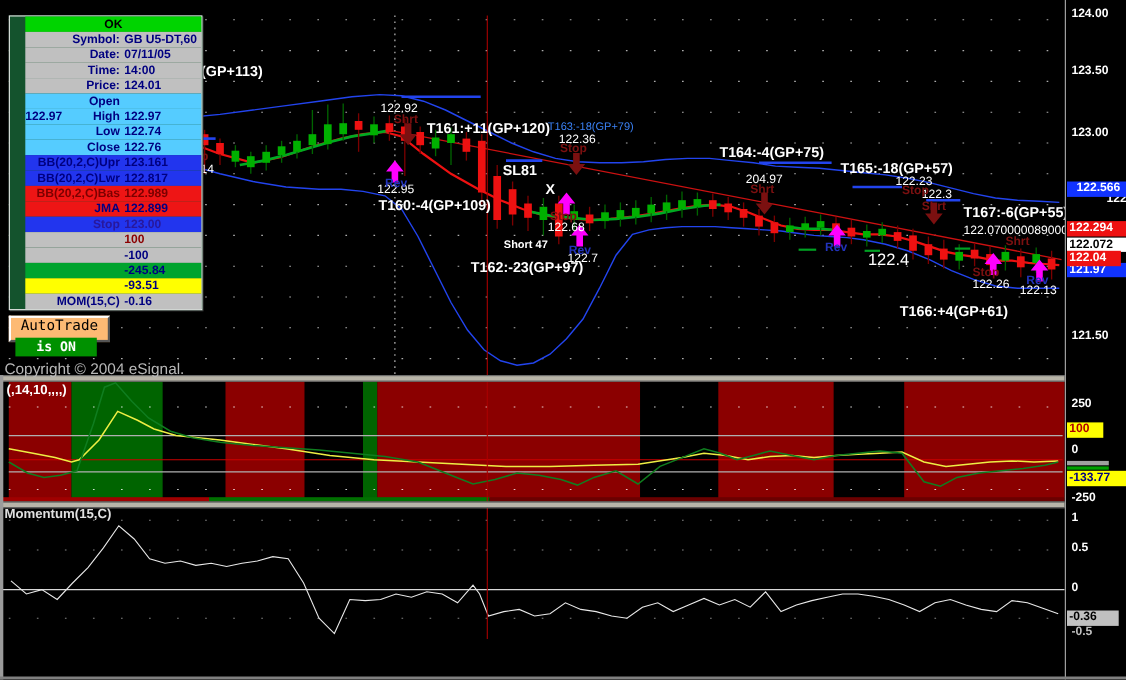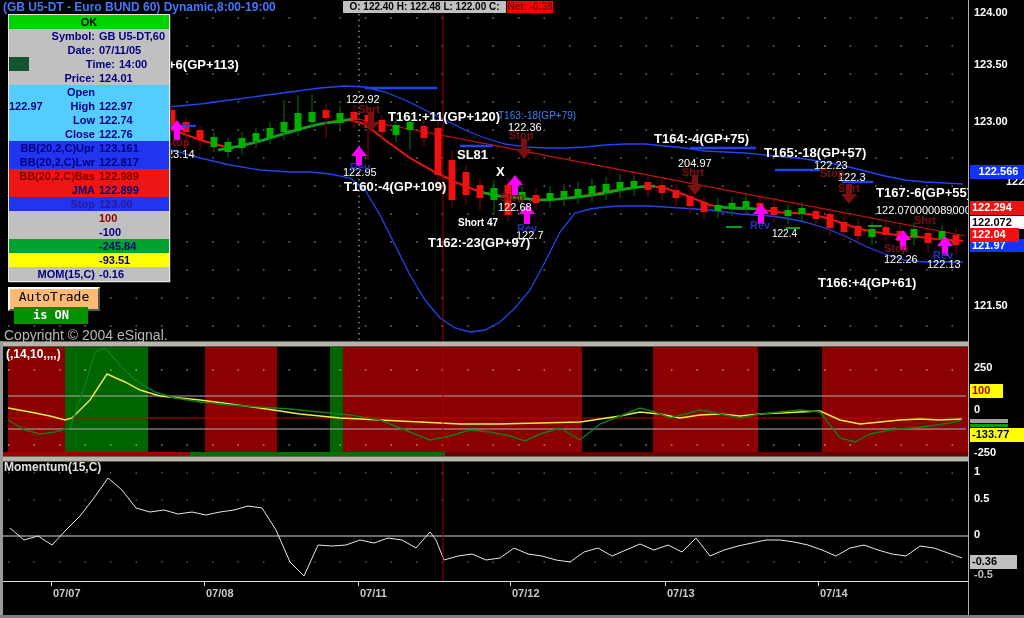--- a/index.html
+++ b/index.html
@@ -7,21 +7,21 @@
        font-family:"Liberation Sans",sans-serif;}
   .abs{position:absolute;}
   .txt{position:absolute;white-space:nowrap;line-height:1.05;}
   #titlebar{position:absolute;left:0;top:0;width:1024px;height:14px;background:#000;}
   #title{position:absolute;left:3px;top:0px;color:#4477ff;font-weight:bold;font-size:12px;white-space:nowrap;}
   #ohlcbadge{position:absolute;left:343px;top:1px;width:163px;height:12px;background:#c0c0c0;color:#000;
              font-size:10px;font-weight:bold;text-align:center;line-height:12px;}
   #netbadge{position:absolute;left:507px;top:1px;width:46px;height:12px;background:#f00;color:#7b0000;
             font-size:10px;font-weight:bold;text-align:center;line-height:12px;}
   #tooltip{position:absolute;left:8px;top:14px;width:160px;background:#14532d;border:1px solid #e8e8e8;
-           box-shadow:1px 1px 0 #3a3a3a;z-index:30;}
+           box-shadow:1px 1px 0 #3a3a3a;z-index:30;padding-left:14px;}
   .dwrow{display:flex;height:14px;font-size:11px;font-weight:bold;line-height:14px;}
   .dwl{width:86px;text-align:right;padding-right:4px;}
   .dwv{flex:1;text-align:left;}
   .dwc{width:100%;text-align:center;}
   #autotrade{position:absolute;left:8px;top:287px;width:88px;height:20px;background:#fdba74;
              border-top:2px solid #fff;border-left:2px solid #fff;border-right:2px solid #555;border-bottom:2px solid #555;
              font-family:"DejaVu Sans Mono",monospace;font-size:13px;color:#000;text-align:center;line-height:16px;z-index:30;}
   #ison{position:absolute;left:14px;top:307px;width:74px;height:17px;background:#009100;color:#fff;
         font-family:"DejaVu Sans Mono",monospace;font-weight:bold;font-size:12px;text-align:center;line-height:17px;z-index:30;}
   #copyright{position:absolute;left:4px;top:327px;color:#b8b8b8;font-size:14px;z-index:30;}
@@ -34,25 +34,20 @@
   .dlabel{position:absolute;top:5px;color:#c8c8c8;font-weight:bold;font-size:11px;}
   #frameL{position:absolute;left:0;top:341px;width:3px;height:277px;background:#9b9b9b;z-index:40;}
   #frameB{position:absolute;left:0;top:615px;width:1024px;height:3px;background:#808080;z-index:40;}
   .divider{position:absolute;left:0;width:968px;height:4px;background:#b8b4a8;border-top:1px solid #666;border-bottom:1px solid #555;z-index:22;}
 </style>
 </head>
 <body>
 
 <div id="app">
 
-  <div id="titlebar">
-    <span id="title">(GB U5-DT - Euro BUND 60) Dynamic,8:00-19:00</span>
-    <span id="ohlcbadge">O: 122.40   H: 122.48   L: 122.00   C: 122.04</span>
-    <span id="netbadge">Net: -0.38</span>
-  </div>
 
   <svg id="svg-main" width="968" height="345" style="top:0;left:0;z-index:5;">
       <line x1="8" y1="18" x2="966" y2="18" stroke="#cccccc" stroke-width="1" stroke-dasharray="1.5 24" opacity="0.85"></line>
       <line x1="8" y1="46" x2="966" y2="46" stroke="#cccccc" stroke-width="1" stroke-dasharray="1.5 24" opacity="0.85"></line>
       <line x1="8" y1="74" x2="966" y2="74" stroke="#cccccc" stroke-width="1" stroke-dasharray="1.5 24" opacity="0.85"></line>
       <line x1="8" y1="102" x2="966" y2="102" stroke="#cccccc" stroke-width="1" stroke-dasharray="1.5 24" opacity="0.85"></line>
       <line x1="8" y1="130" x2="966" y2="130" stroke="#cccccc" stroke-width="1" stroke-dasharray="1.5 24" opacity="0.85"></line>
       <line x1="8" y1="158" x2="966" y2="158" stroke="#cccccc" stroke-width="1" stroke-dasharray="1.5 24" opacity="0.85"></line>
       <line x1="8" y1="186" x2="966" y2="186" stroke="#cccccc" stroke-width="1" stroke-dasharray="1.5 24" opacity="0.85"></line>
       <line x1="8" y1="214" x2="966" y2="214" stroke="#cccccc" stroke-width="1" stroke-dasharray="1.5 24" opacity="0.85"></line>
@@ -210,21 +205,21 @@
         <div class="dwc">OK</div>
       </div>
       <div class="dwrow" style="background: rgb(192, 192, 192); color: rgb(0, 0, 128);">
         <div class="dwl">Symbol:</div>
         <div class="dwv">GB U5-DT,60</div>
       </div>
       <div class="dwrow" style="background: rgb(192, 192, 192); color: rgb(0, 0, 128);">
         <div class="dwl">Date:</div>
         <div class="dwv">07/11/05</div>
       </div>
-      <div class="dwrow" style="background: rgb(192, 192, 192); color: rgb(0, 0, 128); margin-left: 20px;">
+      <div class="dwrow" style="background: rgb(192, 192, 192); color: rgb(0, 0, 128);">
         <div class="dwl">Time:</div>
         <div class="dwv">14:00</div>
       </div>
       <div class="dwrow" style="background: rgb(192, 192, 192); color: rgb(0, 0, 128);">
         <div class="dwl">Price:</div>
         <div class="dwv">124.01</div>
       </div>
       <div class="dwrow" style="background: rgb(85, 204, 255); color: rgb(0, 0, 128); flex-direction: column;">
         <div class="dwl">Open</div>
         <div class="dwv">122.97</div>
@@ -301,21 +296,21 @@
       <span class="txt" style="left: 876px; top: 186px; color: rgb(255, 255, 255); font-weight: bold; font-size: 13px;">T167:-6(GP+55)</span>
       <span class="txt" style="left: 818px; top: 276px; color: rgb(255, 255, 255); font-weight: bold; font-size: 13px;">T166:+4(GP+61)</span>
       <span class="txt" style="left: 346px; top: 94px; color: rgb(255, 255, 255); font-size: 11px;">122.92</span>
       <span class="txt" style="left: 343px; top: 167px; color: rgb(255, 255, 255); font-size: 11px;">122.95</span>
       <span class="txt" style="left: 508px; top: 122px; color: rgb(255, 255, 255); font-size: 11px;">122.36</span>
       <span class="txt" style="left: 498px; top: 202px; color: rgb(255, 255, 255); font-size: 11px;">122.68</span>
       <span class="txt" style="left: 516px; top: 230px; color: rgb(255, 255, 255); font-size: 11px;">122.7</span>
       <span class="txt" style="left: 678px; top: 158px; color: rgb(255, 255, 255); font-size: 11px;">204.97</span>
       <span class="txt" style="left: 814px; top: 160px; color: rgb(255, 255, 255); font-size: 11px;">122.23</span>
       <span class="txt" style="left: 838px; top: 172px; color: rgb(255, 255, 255); font-size: 11px;">122.3</span>
-      <span class="txt" style="left: 772px; top: 229px; color: rgb(255, 255, 255); font-size: 10px; text-align: right;">122.4</span>
+      <span class="txt" style="left: 789px; top: 229px; color: rgb(255, 255, 255); font-size: 15px; text-align: right;">122.4</span>
       <span class="txt" style="left: 884px; top: 254px; color: rgb(255, 255, 255); font-size: 11px;">122.26</span>
       <span class="txt" style="left: 927px; top: 259px; color: rgb(255, 255, 255); font-size: 11px;">122.13</span>
       <span class="txt" style="left: 167px; top: 149px; color: rgb(255, 255, 255); font-size: 11px;">23.14</span>
       <span class="txt" style="left: 876px; top: 205px; color: rgb(255, 255, 255); font-size: 11px;">122.0700000890000</span>
       <span class="txt" style="left: 358px; top: 104px; color: rgb(123, 16, 16); font-weight: bold; font-size: 11px;">Shrt</span>
       <span class="txt" style="left: 509px; top: 130px; color: rgb(123, 16, 16); font-weight: bold; font-size: 11px;">Stop</span>
       <span class="txt" style="left: 500px; top: 192px; color: rgb(123, 16, 16); font-weight: bold; font-size: 11px;">Stop</span>
       <span class="txt" style="left: 682px; top: 167px; color: rgb(123, 16, 16); font-weight: bold; font-size: 11px;">Shrt</span>
       <span class="txt" style="left: 820px; top: 168px; color: rgb(123, 16, 16); font-weight: bold; font-size: 11px;">Stop</span>
       <span class="txt" style="left: 838px; top: 183px; color: rgb(123, 16, 16); font-weight: bold; font-size: 11px;">Shrt</span>
@@ -365,34 +360,20 @@
         <line x1="8" y1="14" x2="966" y2="14" stroke="#bbbbbb" stroke-width="1" stroke-dasharray="1.5 24" opacity="0.7"></line>
         <line x1="8" y1="41" x2="966" y2="41" stroke="#bbbbbb" stroke-width="1" stroke-dasharray="1.5 24" opacity="0.7"></line>
         <line x1="8" y1="103" x2="966" y2="103" stroke="#bbbbbb" stroke-width="1" stroke-dasharray="1.5 24" opacity="0.7"></line>
         <line x1="0" y1="77" x2="968" y2="77" stroke="#d8d8d8" stroke-width="1"></line>
         <polyline points="10,69 24,81 38,77 52,86 66,71 80,57 94,39 108,19 122,31 136,49 150,53 164,51 178,55 192,53 206,56 220,53 234,51 248,47 262,49 276,71 290,103 304,117 318,86 332,87 346,86 360,81 374,84 388,79 402,81 416,89 430,73 436,81 444,101 458,97 472,95 486,101 500,99 514,89 528,95 542,97 556,101 570,103 584,93 598,89 612,97 626,91 640,85 654,91 668,86 682,93 696,79 710,97 724,91 738,87 752,84 766,81 780,81 794,83 808,86 822,91 836,97 850,89 864,86 878,91 892,95 906,97 920,87 934,89 948,94 962,99" fill="none" stroke="#e8e8e8" stroke-width="1"></polyline>
         <line x1="443" y1="0" x2="443" y2="122" stroke="#aa0000" stroke-width="1"></line>
       </svg>
     <span class="txt panelLabel" style="left:4px;top:2px;color:#e0e0e0;">Momentum(15,C)</span>
   </div>
 
-  <div id="dateaxis">
-      <span class="dlabel" style="left: 53px;">07/07</span>
-      <div class="abs" style="left: 51px; top: 0px; width: 1px; height: 4px; background: rgb(224, 224, 224);"></div>
-      <span class="dlabel" style="left: 206px;">07/08</span>
-      <div class="abs" style="left: 204px; top: 0px; width: 1px; height: 4px; background: rgb(224, 224, 224);"></div>
-      <span class="dlabel" style="left: 360px;">07/11</span>
-      <div class="abs" style="left: 358px; top: 0px; width: 1px; height: 4px; background: rgb(224, 224, 224);"></div>
-      <span class="dlabel" style="left: 512px;">07/12</span>
-      <div class="abs" style="left: 510px; top: 0px; width: 1px; height: 4px; background: rgb(224, 224, 224);"></div>
-      <span class="dlabel" style="left: 667px;">07/13</span>
-      <div class="abs" style="left: 665px; top: 0px; width: 1px; height: 4px; background: rgb(224, 224, 224);"></div>
-      <span class="dlabel" style="left: 820px;">07/14</span>
-      <div class="abs" style="left: 818px; top: 0px; width: 1px; height: 4px; background: rgb(224, 224, 224);"></div>
-    </div>
 
   <div class="scale-col" id="scalecol">
       <span class="slabel" style="top: 6px;">124.00</span>
       <span class="slabel" style="top: 58px;">123.50</span>
       <span class="slabel" style="top: 115px;">123.00</span>
       <span class="slabel" style="top: 175px; margin-left: 32px;">122.50</span>
       <span class="slabel" style="top: 299px;">121.50</span>
       <span class="sbadge" style="top: 165px; width: 53px; height: 14px; background: rgb(17, 51, 255); color: rgb(255, 255, 255); z-index: 2; text-align: center;">122.566</span>
       <span class="sbadge" style="top: 201px; width: 53px; height: 14px; background: rgb(238, 17, 17); color: rgb(255, 255, 255); z-index: 2;">122.294</span>
       <span class="sbadge" style="top: 216px; width: 53px; height: 13px; background: rgb(255, 255, 255); color: rgb(0, 0, 0); z-index: 2;">122.072</span>

